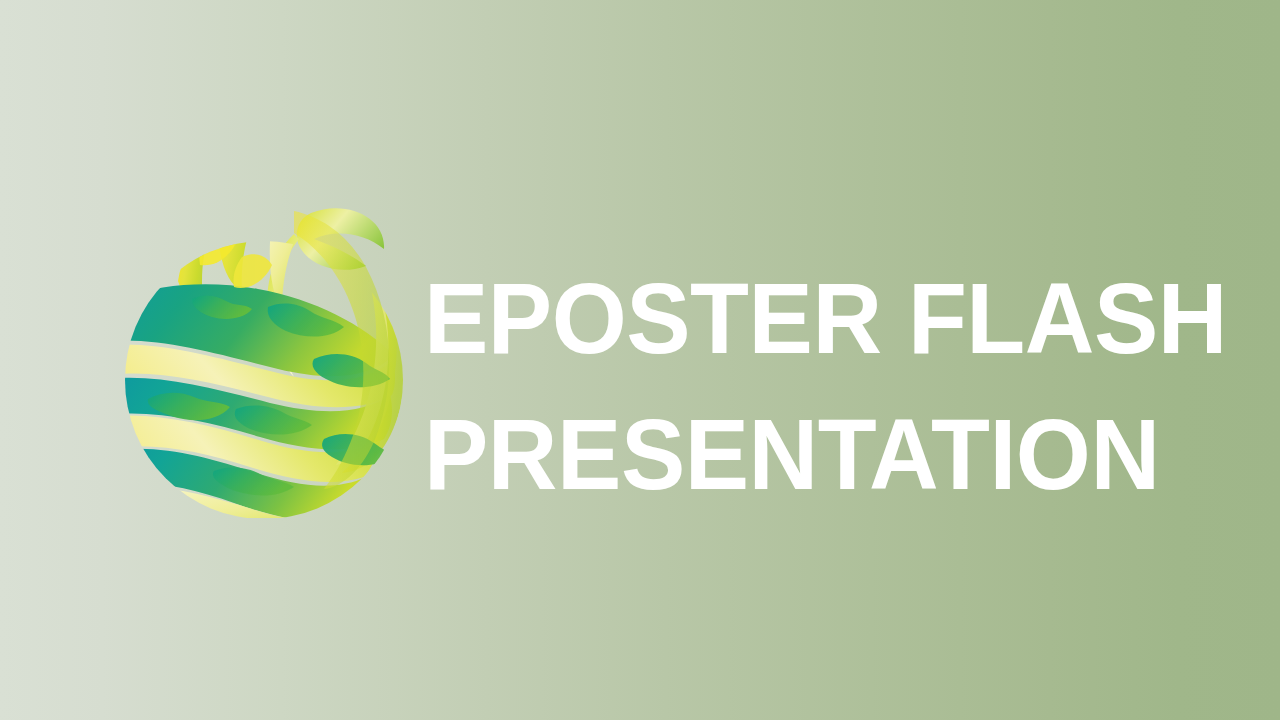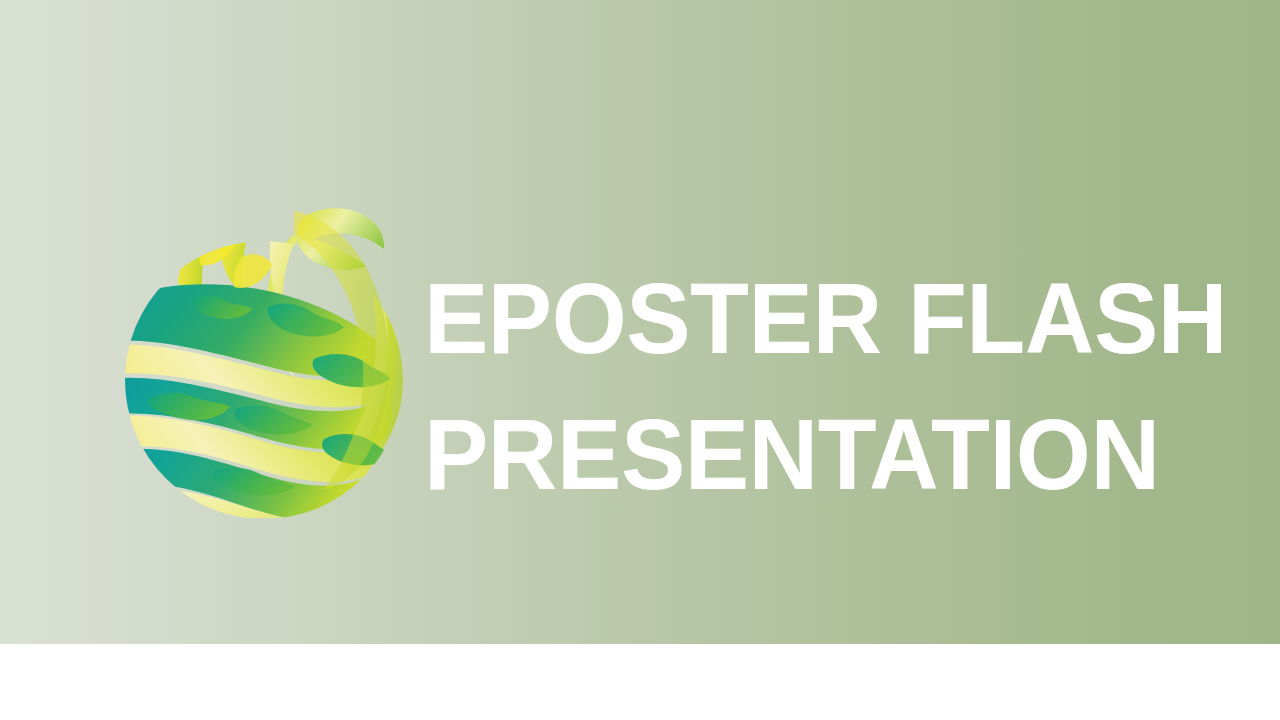--- a/index.html
+++ b/index.html
@@ -10,21 +10,21 @@
   body {
     width: 1280px;
     height: 720px;
     overflow: hidden;
     font-family: "Liberation Sans", sans-serif;
   }
 
   #slide {
     position: relative;
     width: 1280px;
-    height: 644px;
+    height: 720px;
     background: linear-gradient(90deg,
         #d9e0d4 0%,
         #d6ddd0 8%,
         #cdd7c3 22%,
         #c2ceb4 38%,
         #b8c7a7 52%,
         #aec09a 68%,
         #a6ba90 82%,
         #a0b78a 92%,
         #9fb689 100%);

